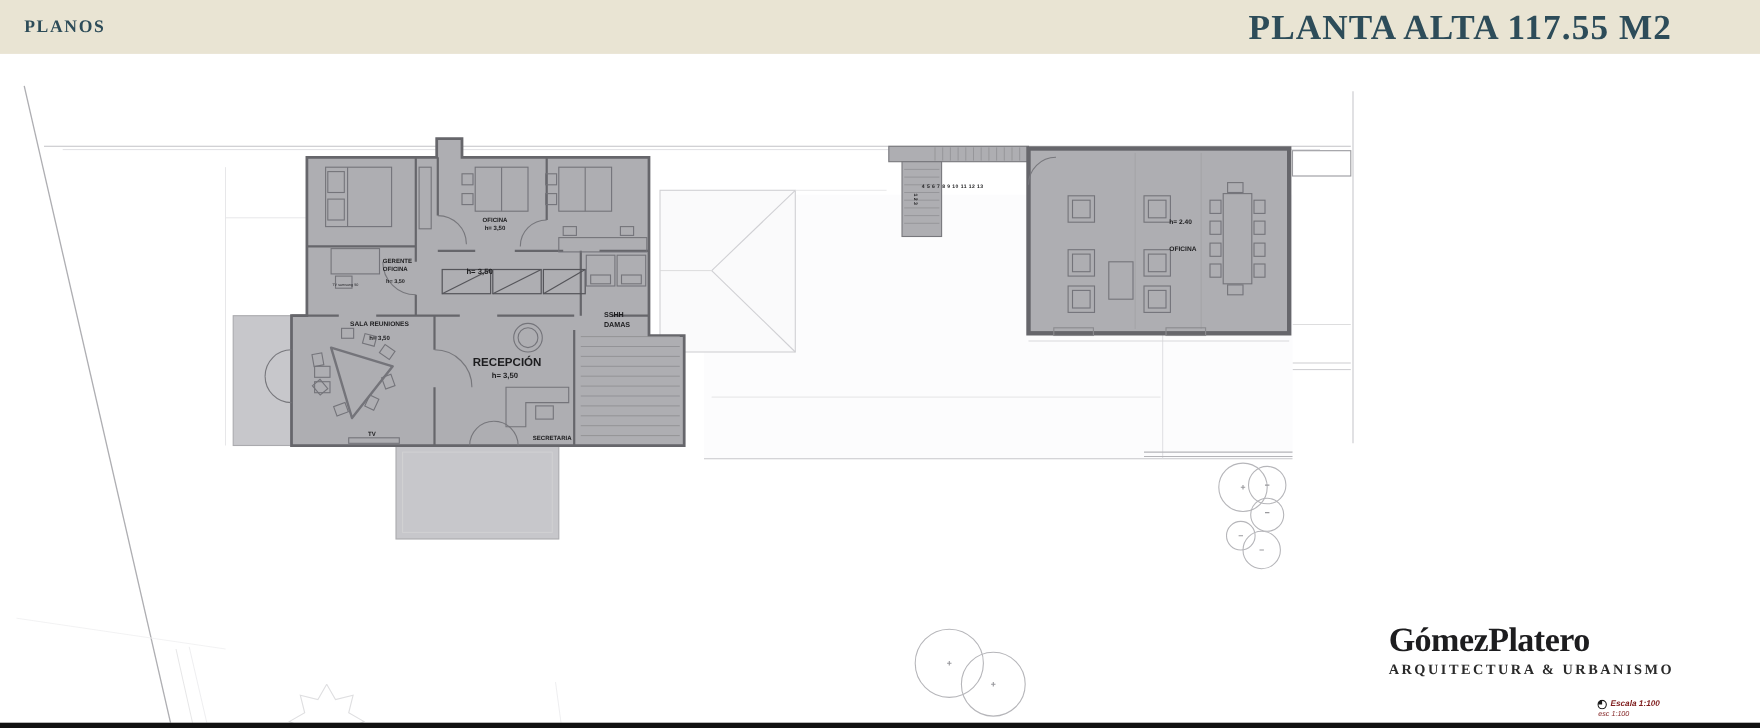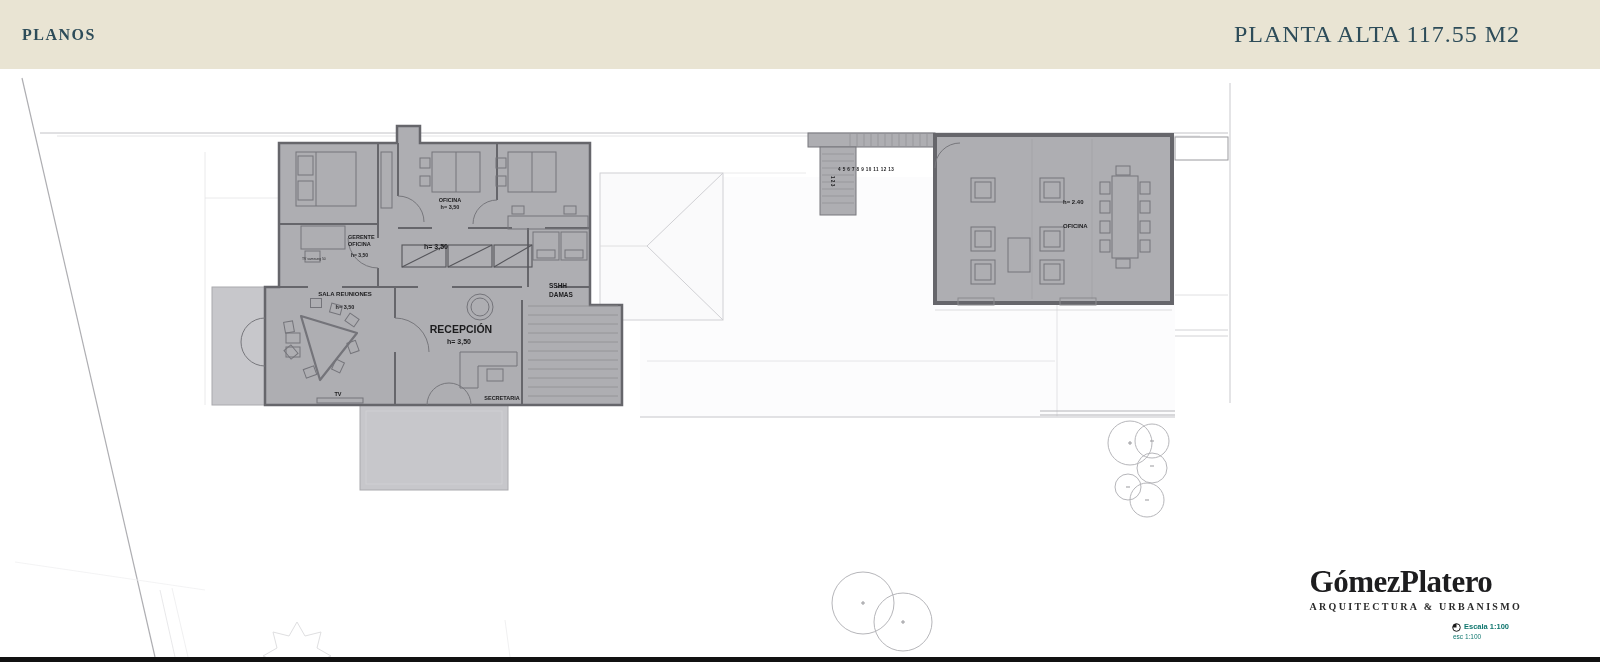--- a/index.html
+++ b/index.html
@@ -1,35 +1,35 @@
 <!DOCTYPE html>
 <html style="--c-header_bg: #e9e4d3; --c-header_text: #2d4c59; --c-building_fill: #aeaeb2; --c-building_fill_light: #c7c7cb; --c-wall: #66666b; --c-ink: #1c1c1e;"><head>
 <meta charset="utf-8">
 <style>
   html,body{margin:0;padding:0;background:#ffffff;}
   .page{position:relative;width:1600px;height:662px;overflow:hidden;background:#fff;
         font-family:"Liberation Sans",sans-serif;}
   
-  .hdr{position:absolute;top:0;left:0;width:1600px;height:69px;
+  .hdr{position:absolute;top:0;left:0;width:1600px;height:49px;
        background:var(--c-header_bg,#e9e4d3);display:flex;align-items:center;
        justify-content:space-between;box-sizing:border-box;padding:0 80px 0 22px;}
   .hdr .sec{font-family:"Liberation Serif",serif;font-size:16px;letter-spacing:1.5px;
             color:var(--c-header_text,#2d4c59);font-weight:600;}
-  .hdr .ttl{font-family:"Liberation Serif",serif;font-size:24px;letter-spacing:1px;
-            color:var(--c-header_text,#2d4c59);font-weight:400;}
+  .hdr .ttl{font-family:"Liberation Serif",serif;font-size:32px;letter-spacing:1px;
+            color:var(--c-header_text,#2d4c59);font-weight:700;}
   
   .plansvg{position:absolute;top:0;left:0;width:1600px;height:662px;}
   .lbl{font-family:"Liberation Sans",sans-serif;font-weight:bold;fill:#1c1c1e;}
   .lbl-n{font-family:"Liberation Sans",sans-serif;font-weight:normal;fill:#2a2a2e;}
   
   .logo{position:absolute;right:78px;top:566px;text-align:left;color:#1d1d1f;font-family:Liberation Serif, serif;}
   .logo .nm{font-size:31px;font-weight:bold;letter-spacing:-0.5px;line-height:1;}
-  .logo .sub{font-size:10px;font-weight:bold;letter-spacing:2.3px;margin-top:4px;color:#2a2a2a;}
-  
-  .scalenote{position:absolute;left:1452px;top:623px;color:#0f766e;line-height:1.1;}
+  .logo .sub{font-size:13px;font-weight:bold;letter-spacing:2.3px;margin-top:4px;color:#2a2a2a;}
+  
+  .scalenote{position:absolute;left:1452px;top:636px;color:#7f1d1d;line-height:1.1;font-style:italic;}
   .scalenote .r1{display:flex;align-items:center;gap:3px;font-size:7.5px;font-weight:bold;}
   .scalenote .r2{font-size:6.5px;margin-top:1px;margin-left:1px;}
   .botbar{position:absolute;left:0;bottom:0;width:1600px;height:5px;background:#111;}
 </style>
 </head>
 <body>
 
 <div class="page">
 
   <svg class="plansvg" viewBox="0 0 1600 662">

